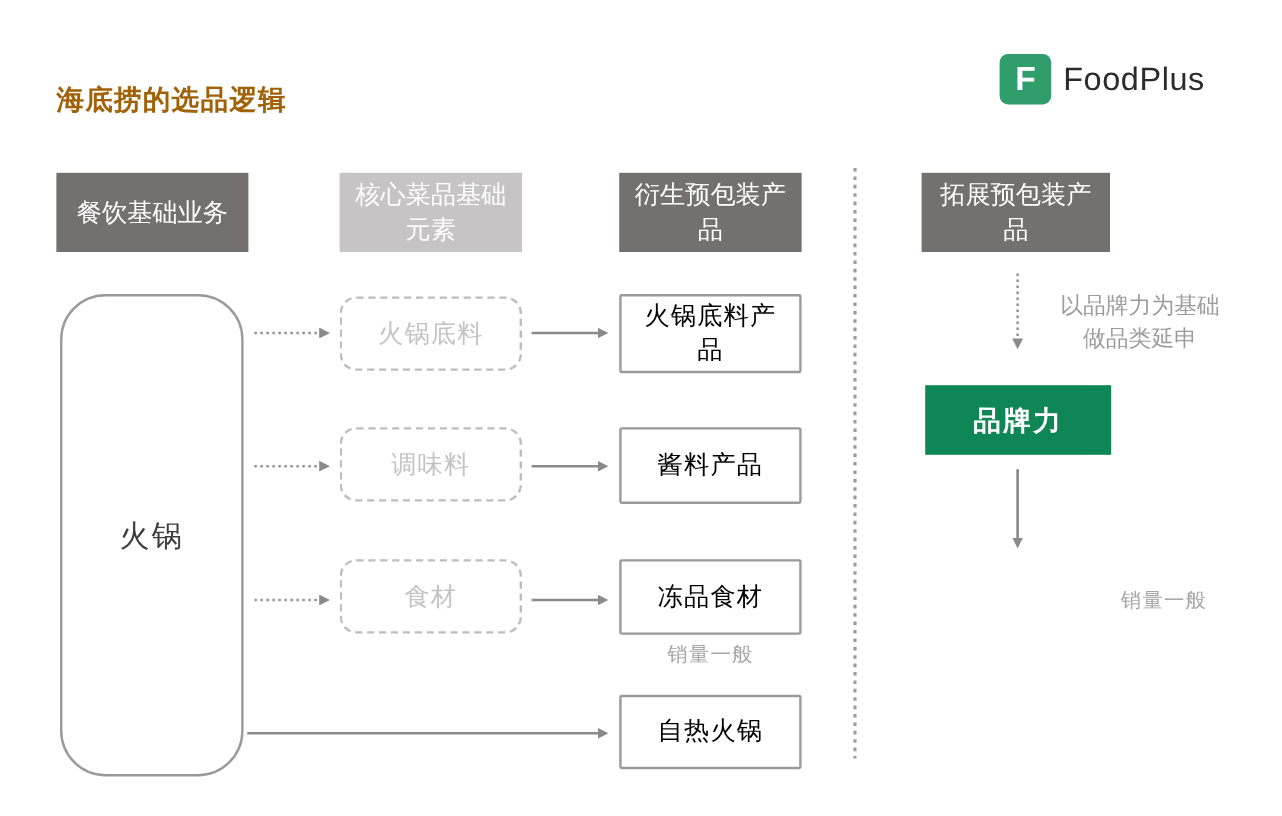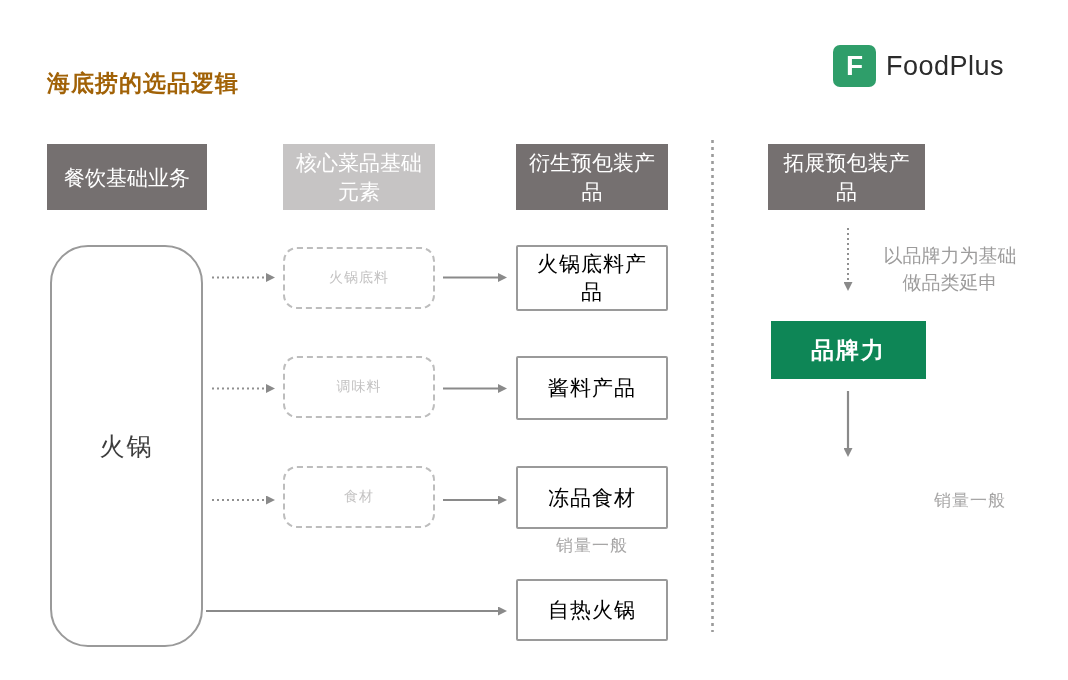--- a/index.html
+++ b/index.html
@@ -31,21 +31,21 @@
   .bigbox{
     position:absolute;left:50px;top:245px;width:153px;height:402px;box-sizing:border-box;
     border:2px solid #9a9a9a;border-radius:38px;
     display:flex;align-items:center;justify-content:center;
     font-size:25px;color:#3d3d3d;letter-spacing:2px;text-align:center;
   }
   .dashedbox{
     position:absolute;left:283px;width:152px;height:62px;box-sizing:border-box;
     border:2px dashed #bdbdbd;border-radius:14px;
     display:flex;align-items:center;justify-content:center;
-    font-size:14px;color:#c4c3c3;letter-spacing:1px;
+    font-size:21px;color:#c4c3c3;letter-spacing:1px;
   }
   .solidbox{
     position:absolute;width:152px;box-sizing:border-box;
     border:2px solid #9a9a9a;border-radius:2px;
     display:flex;align-items:center;justify-content:center;text-align:center;
     font-size:21px;color:#000000;line-height:28px;padding:4px 14px;letter-spacing:1px;
   }
   .note{
     position:absolute;text-align:center;color:#9d9c9c;font-size:19px;line-height:27px;
     white-space:pre-line;

